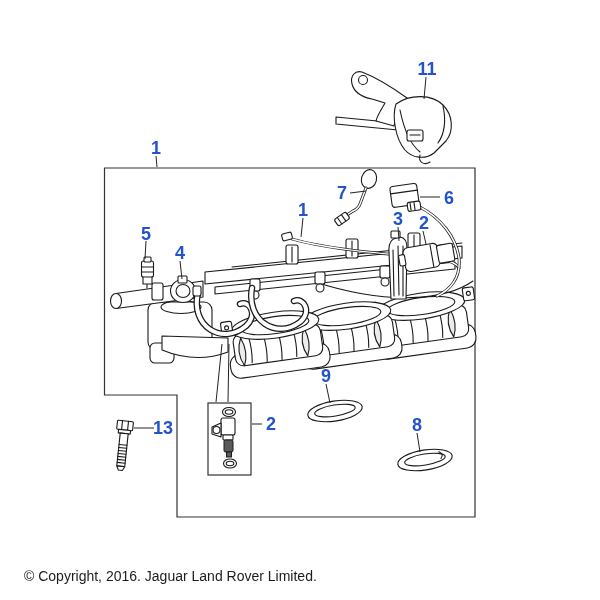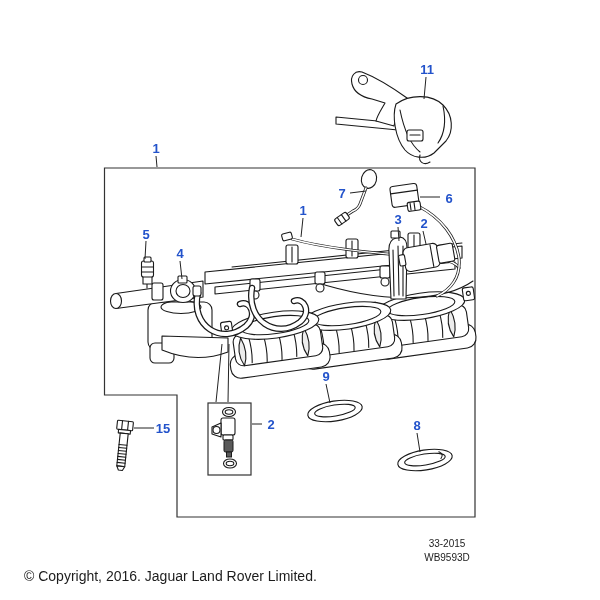--- a/index.html
+++ b/index.html
@@ -8,21 +8,21 @@
     --bg:#ffffff;
   }
   html,body{margin:0;padding:0;background:var(--bg);}
   #stage{
     position:relative;width:600px;height:600px;background:var(--bg);
     font-family:"Liberation Sans", sans-serif;overflow:hidden;
   }
   #artwork{position:absolute;left:0;top:0;}
   .callout{
     position:absolute;transform:translate(-50%,-50%);
-    color:var(--callout);font-weight:bold;font-size:13px;line-height:13px;
+    color:var(--callout);font-weight:bold;font-size:18px;line-height:13px;
     letter-spacing:0px;white-space:nowrap;
   }
   .ref-code{
     position:absolute;left:407px;top:537px;width:80px;text-align:center;
     font-size:10px;line-height:13.5px;color:#1c1c1c;
   }
   .copyright{
     position:absolute;left:0;top:568px;width:578px;text-align:left;
     font-size:14px;color:#1c1c1c;padding-left:24px;
   }
@@ -260,24 +260,20 @@
 
   <div class="callout" style="left:156px;top:148px">1</div>
   <div class="callout" style="left:424px;top:223px">2</div>
   <div class="callout" style="left:398px;top:219px">3</div>
   <div class="callout" style="left:180px;top:253px">4</div>
   <div class="callout" style="left:146px;top:234px">5</div>
   <div class="callout" style="left:449px;top:198px">6</div>
   <div class="callout" style="left:342px;top:193px">7</div>
   <div class="callout" style="left:417px;top:425px">8</div>
   <div class="callout" style="left:326px;top:376px">9</div>
-  <div class="callout" style="left:163px;top:428px">15</div>
+  <div class="callout" style="left:163px;top:428px">13</div>
   <div class="callout" style="left:427px;top:69px">11</div>
   <div class="callout" style="left:303px;top:210px">1</div>
   <div class="callout" style="left:271px;top:424px">2</div>
 
-  <div class="ref-code">
-    <div>33-2015</div>
-    <div>WB9593D</div>
-  </div>
 
   <div class="copyright">© Copyright, 2016. Jaguar Land Rover Limited.</div>
 </div>
 
 </body></html>

